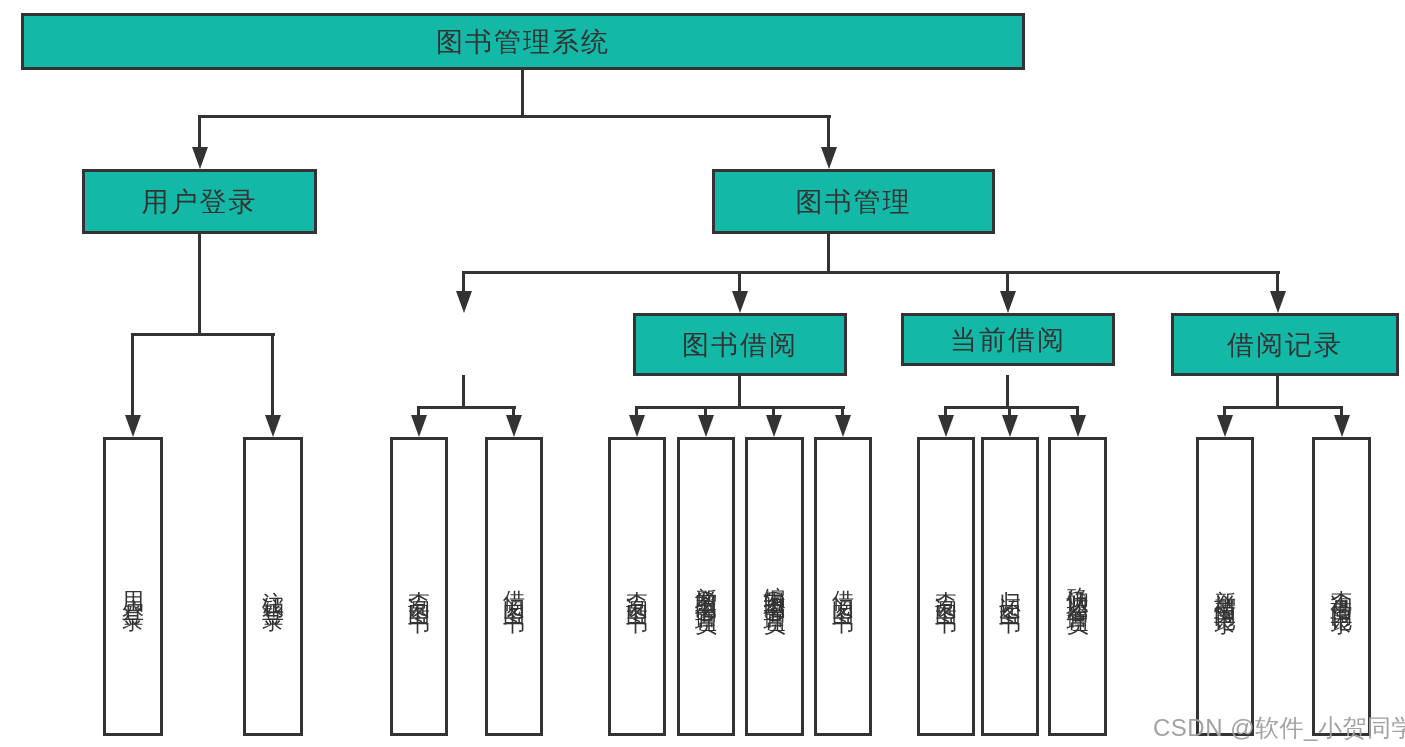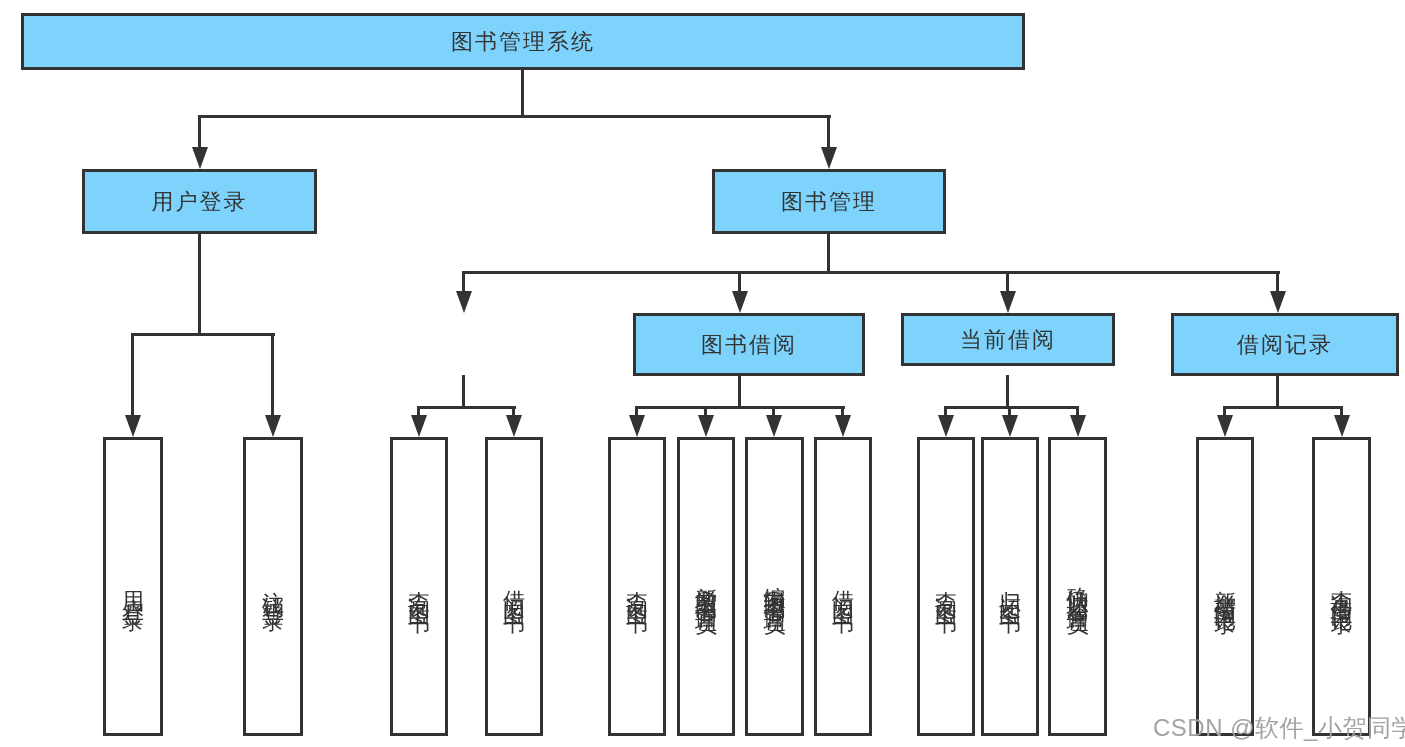--- a/index.html
+++ b/index.html
@@ -10,26 +10,26 @@
     position: relative;
     width: 1405px;
     height: 747px;
     background: #ffffff;
     overflow: hidden;
   }
 
   .box {
     position: absolute;
     border: 3px solid #333333;
-    background: #7dd3fc;
+    background: #14b8a6;
     display: flex;
     align-items: center;
     justify-content: center;
     color: #333333;
-    font-size: 22px;
+    font-size: 27px;
     letter-spacing: 2px;
     z-index: 3;
   }
 
   .vbox {
     position: absolute;
     border: 3px solid #333333;
     background: #ffffff;
     display: flex;
     align-items: center;
@@ -132,23 +132,23 @@
   <div class="vline" style="left:1276px; top:375px; height:34px;"></div>
   <div class="hline" style="left:1223px; top:406px; width:120px;"></div>
   <div class="vline" style="left:1223px; top:406px; height:15px;"></div>
   <div class="vline" style="left:1340px; top:406px; height:15px;"></div>
   <div class="arrow" style="left:1217px; top:415px;"></div>
   <div class="arrow" style="left:1334px; top:415px;"></div>
 
   <div class="box" style="left:21px; top:13px; width:1004px; height:57px;">图书管理系统</div>
 
   <div class="box" style="left:82px; top:169px; width:235px; height:65px;">用户登录</div>
-  <div class="box" style="left:712px; top:169px; width:234px; height:65px;">图书管理</div>
+  <div class="box" style="left:712px; top:169px; width:283px; height:65px;">图书管理</div>
 
-  <div class="box" style="left:633px; top:313px; width:232px; height:63px;">图书借阅</div>
+  <div class="box" style="left:633px; top:313px; width:214px; height:63px;">图书借阅</div>
   <div class="box" style="left:901px; top:313px; width:214px; height:53px;">当前借阅</div>
   <div class="box" style="left:1171px; top:313px; width:228px; height:63px;">借阅记录</div>
 
   <div class="vbox" style="left:103px; top:437px; width:60px; height:299px;">用户登录</div>
   <div class="vbox" style="left:243px; top:437px; width:60px; height:299px;">注销登录</div>
 
   <div class="vbox" style="left:390px; top:437px; width:58px; height:299px;">查询图书</div>
   <div class="vbox" style="left:485px; top:437px; width:58px; height:299px;">借阅图书</div>
 
   <div class="vbox" style="left:608px; top:437px; width:58px; height:299px;">查询图书</div>

